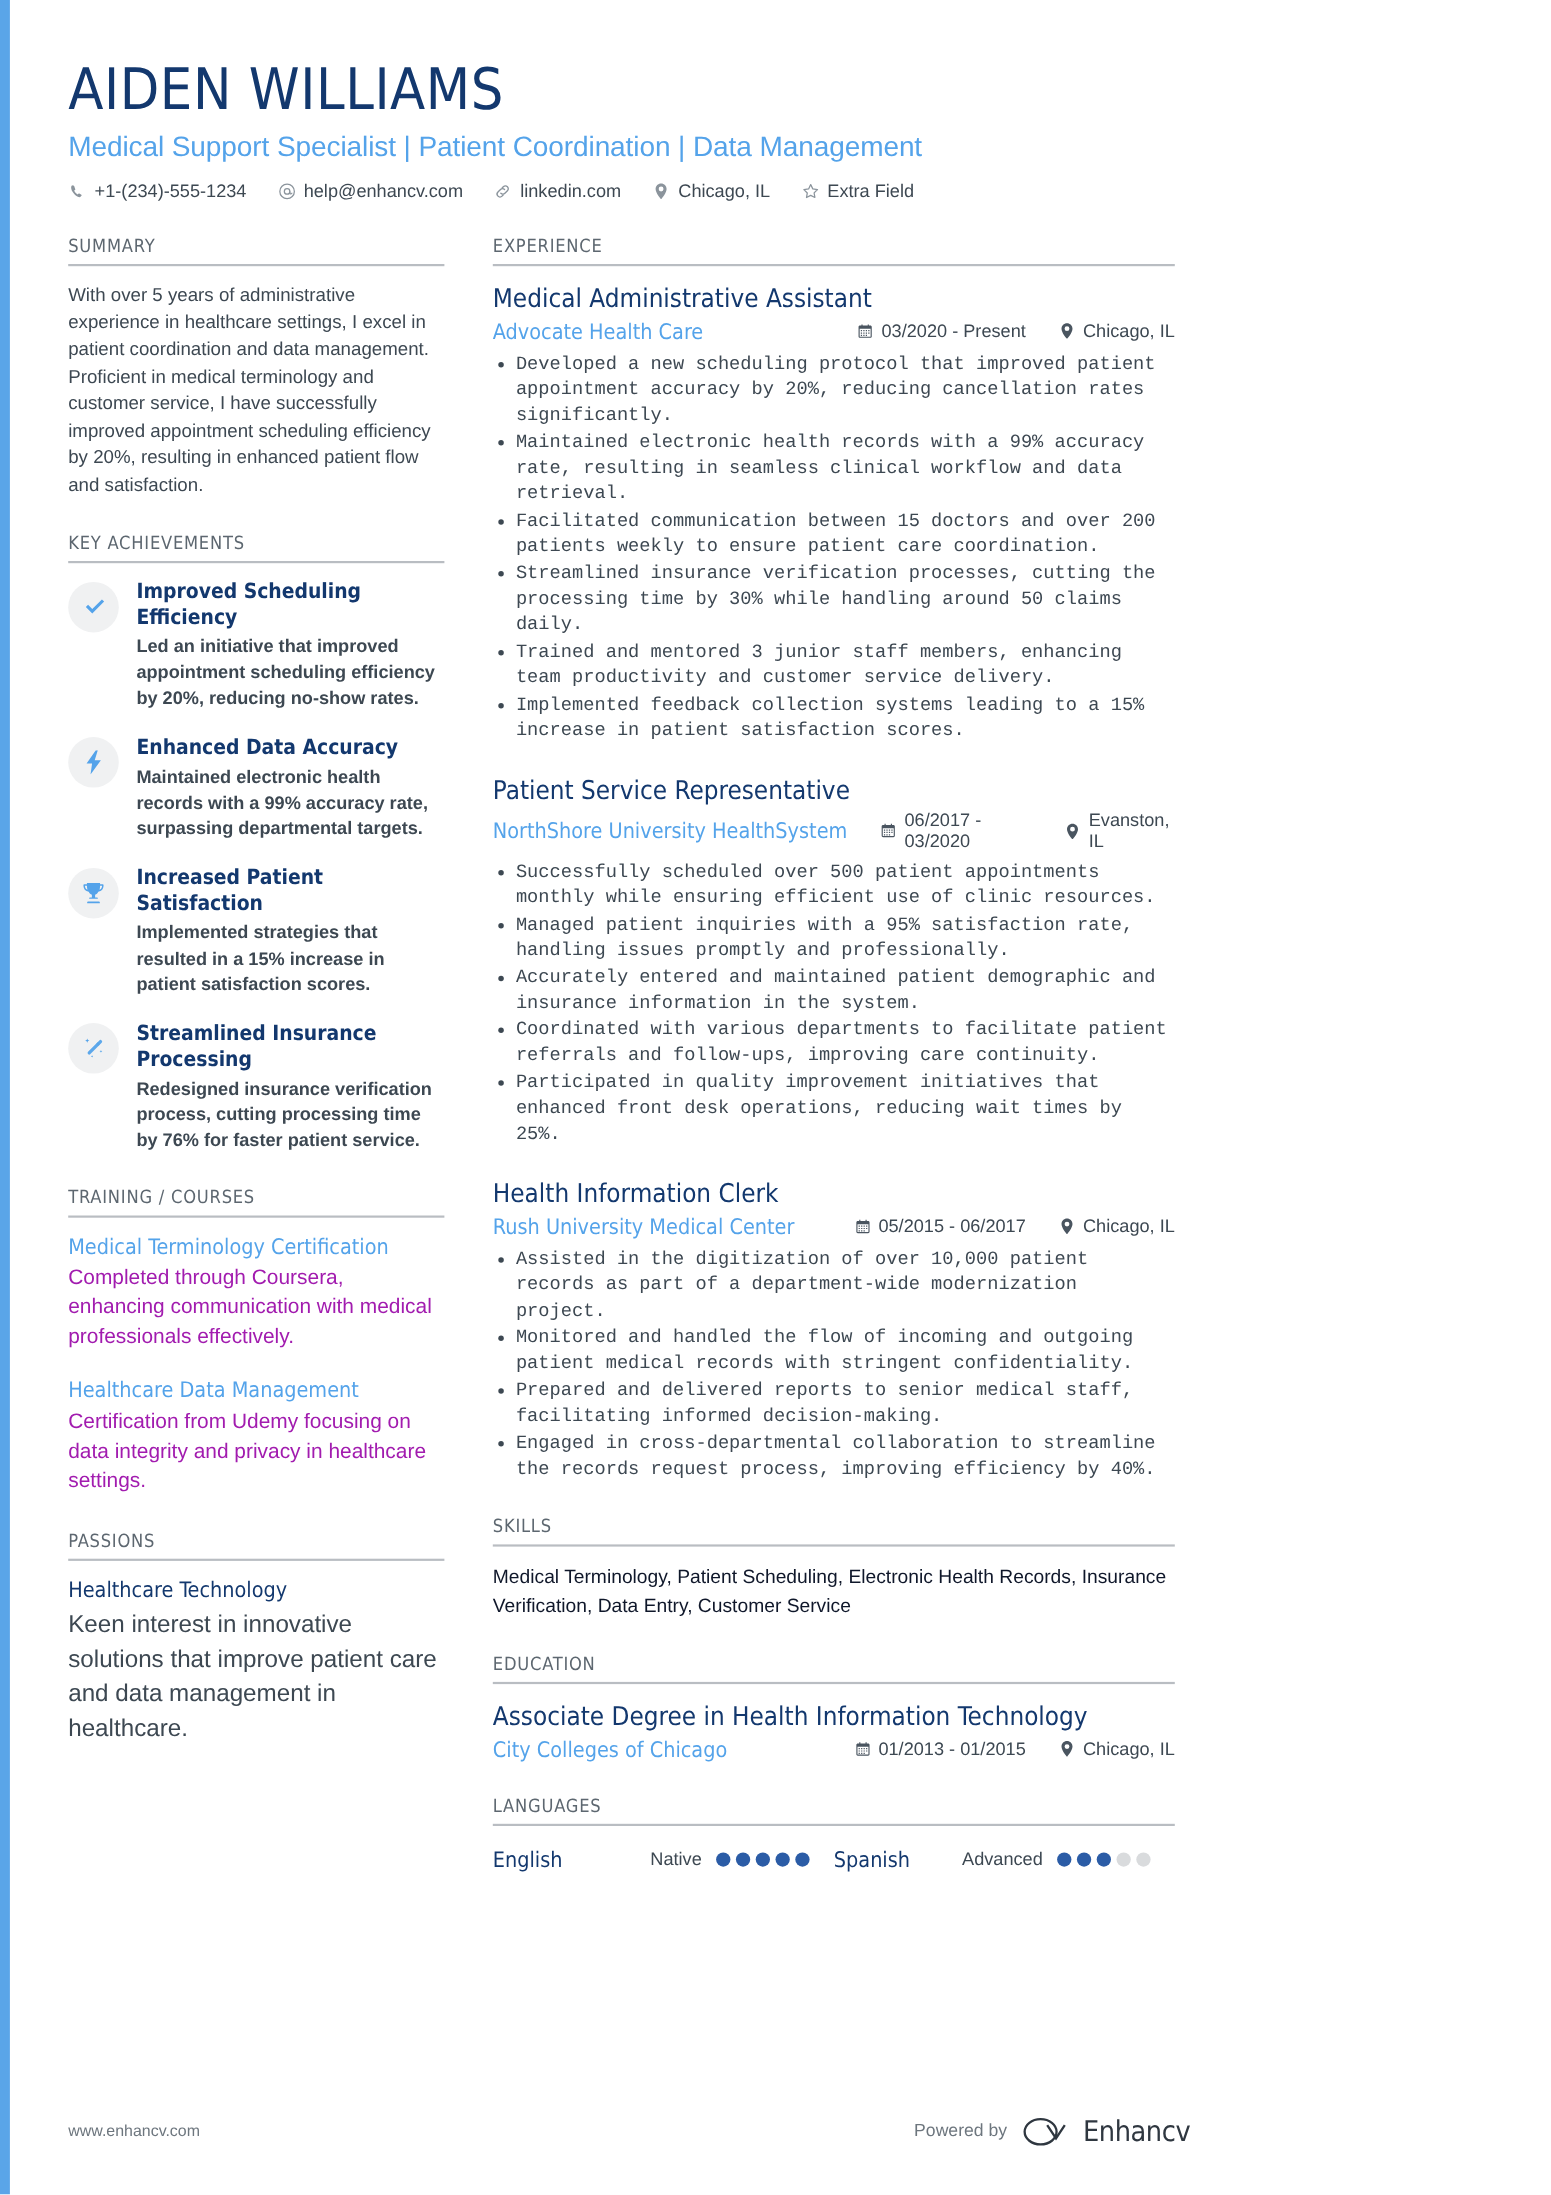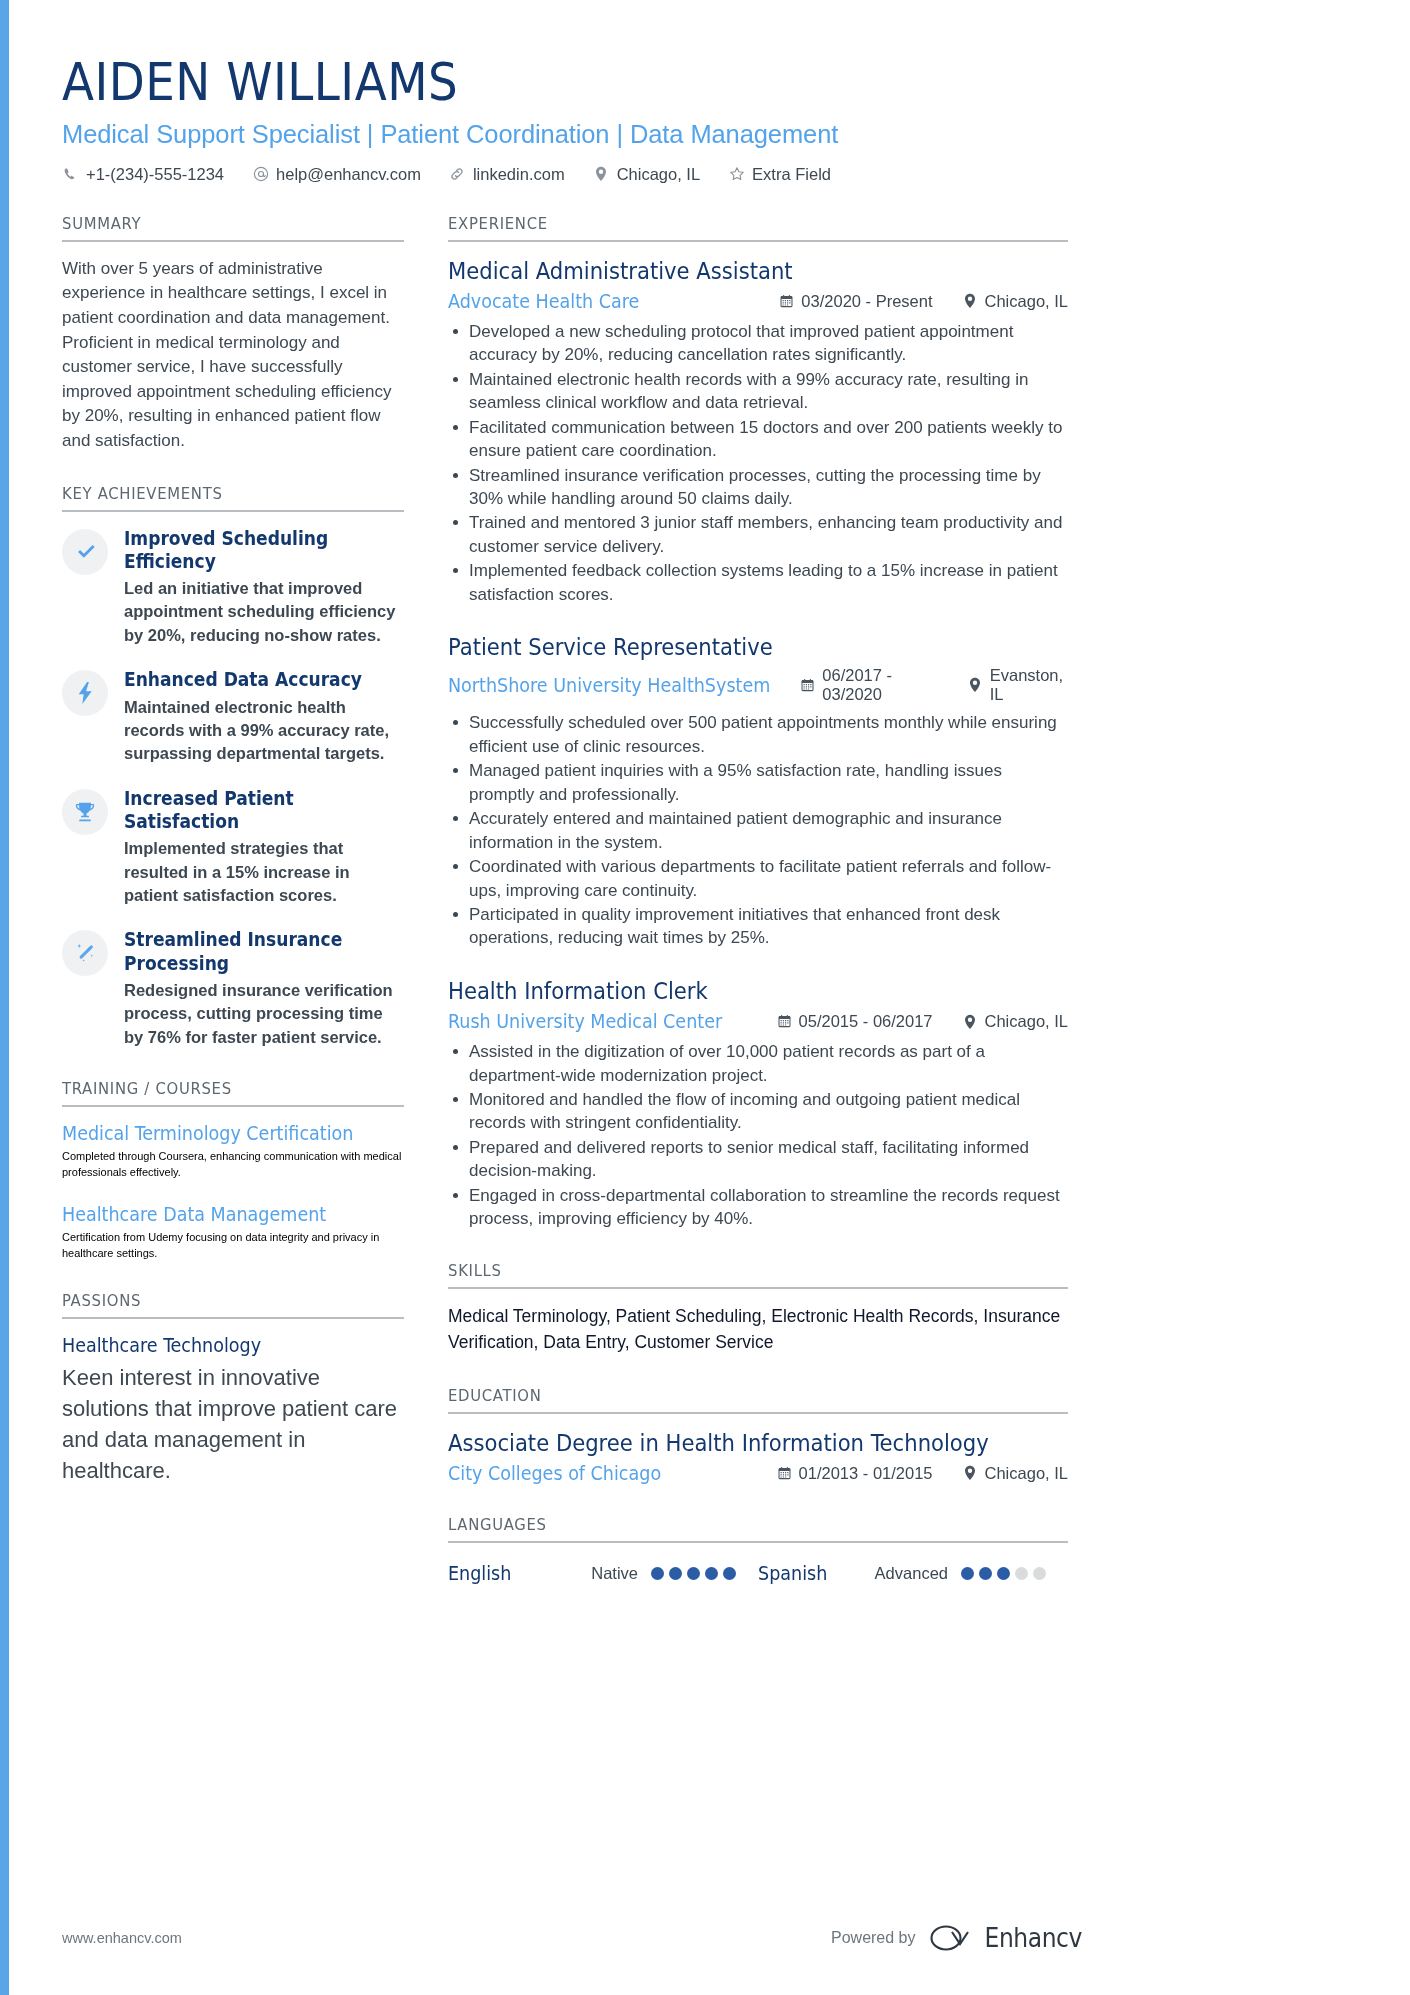--- a/index.html
+++ b/index.html
@@ -139,23 +139,23 @@
   .course:last-child { margin-bottom: 0; }
   .course-title {
     font-size: 19.5px;
     color: #54a3ea;
     line-height: 1.25;
     font-family: "DejaVu Sans", sans-serif;
     font-stretch: condensed;
   }
   .course-desc {
     margin-top: 3px;
-    font-size: 11px;
+    font-size: 19px;
     line-height: 1.42;
-    color: #000000;
+    color: #a21caf;
   }
 
   
   .passion-title {
     font-size: 19.5px;
     color: #13386e;
     line-height: 1.25;
     font-family: "DejaVu Sans", sans-serif;
     font-stretch: condensed;
   }
@@ -205,21 +205,21 @@
     align-items: center;
     justify-content: center;
     width: 15px; height: 15px;
     margin-right: 7px;
     color: #4a5560;
     flex: 0 0 auto;
   }
   .meta-cell .mi svg { display: block; }
   .job-date   { min-width: 0; }
 
-  ul.bullets { list-style: none; margin: 0; padding: 0; }
+  ul.bullets { list-style: none; margin: 0; padding: 0; font-family: Liberation Mono, monospace; }
   ul.bullets li {
     position: relative;
     padding-left: 21px;
     margin-bottom: 1px;
     font-size: 17px;
     line-height: 1.38;
     color: #3d4852;
   }
   ul.bullets li::before {
     content: "";

